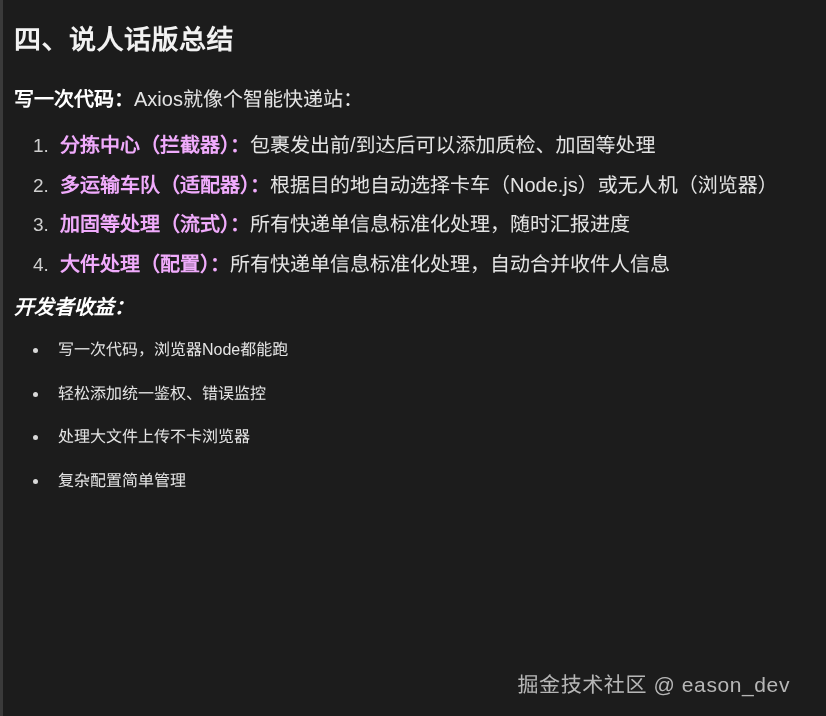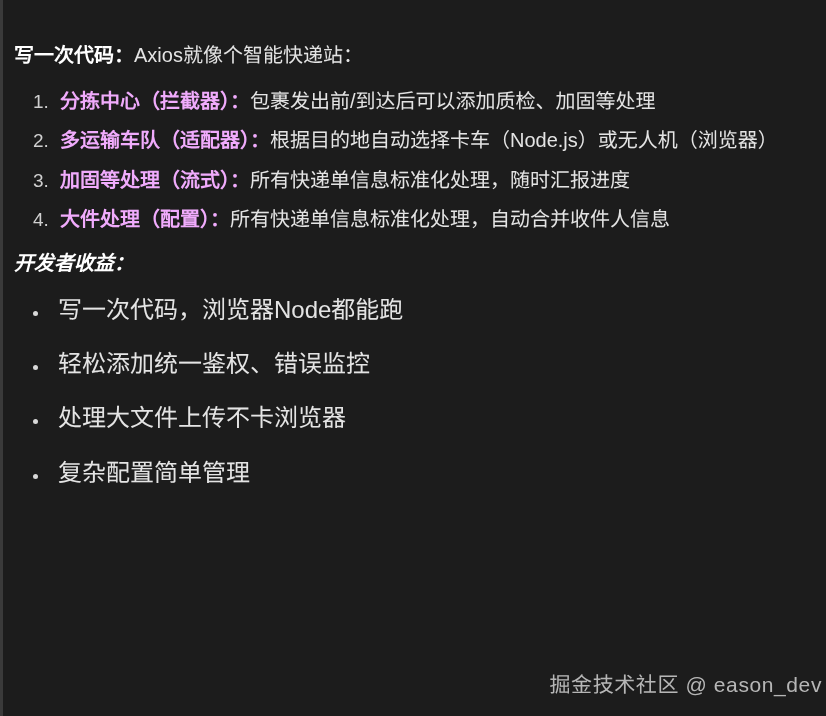--- a/index.html
+++ b/index.html
@@ -69,48 +69,49 @@
   .para.second {
     margin-top: 12px;
     font-style: italic;
   }
   ul.bullet-list {
     margin: 12px 0 0 0;
     padding-left: 36px;
     list-style-type: disc;
   }
   ul.bullet-list > li {
-    font-size: 24px;
+    font-size: 16px;
     line-height: 1.6;
     margin-bottom: 16px;
     padding-left: 8px;
     color: #e4e4e4;
   }
   ul.bullet-list > li::marker {
     color: #d8d8d8;
     font-size: 18px;
   }
   .watermark {
     position: absolute;
-    right: 4px;
+    right: 36px;
     bottom: 18px;
     font-size: 21px;
     color: #d2d2d2;
     opacity: 0.85;
     letter-spacing: 0.6px;
     white-space: nowrap;
   }
 </style>
 </head>
 <body>
 
 <div class="left-rule"></div>
 
 <div class="page">
 
+  <h2 class="section-title">四、说人话版总结</h2>
 
   <p class="para">
     <span class="lead">写一次代码：</span><span>Axios就像个智能快递站：</span>
   </p>
 
   <ol class="num-list">
     <li>
       <span class="term">分拣中心（拦截器）：</span><span>包裹发出前/到达后可以添加质检、加固等处理</span>
     </li>
     <li>

